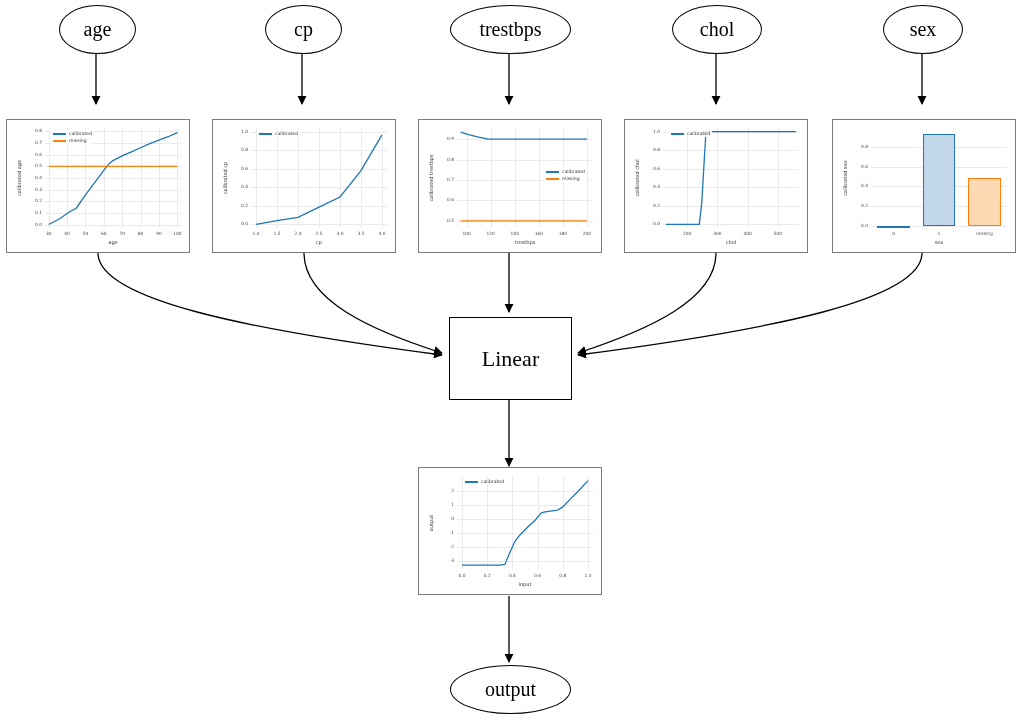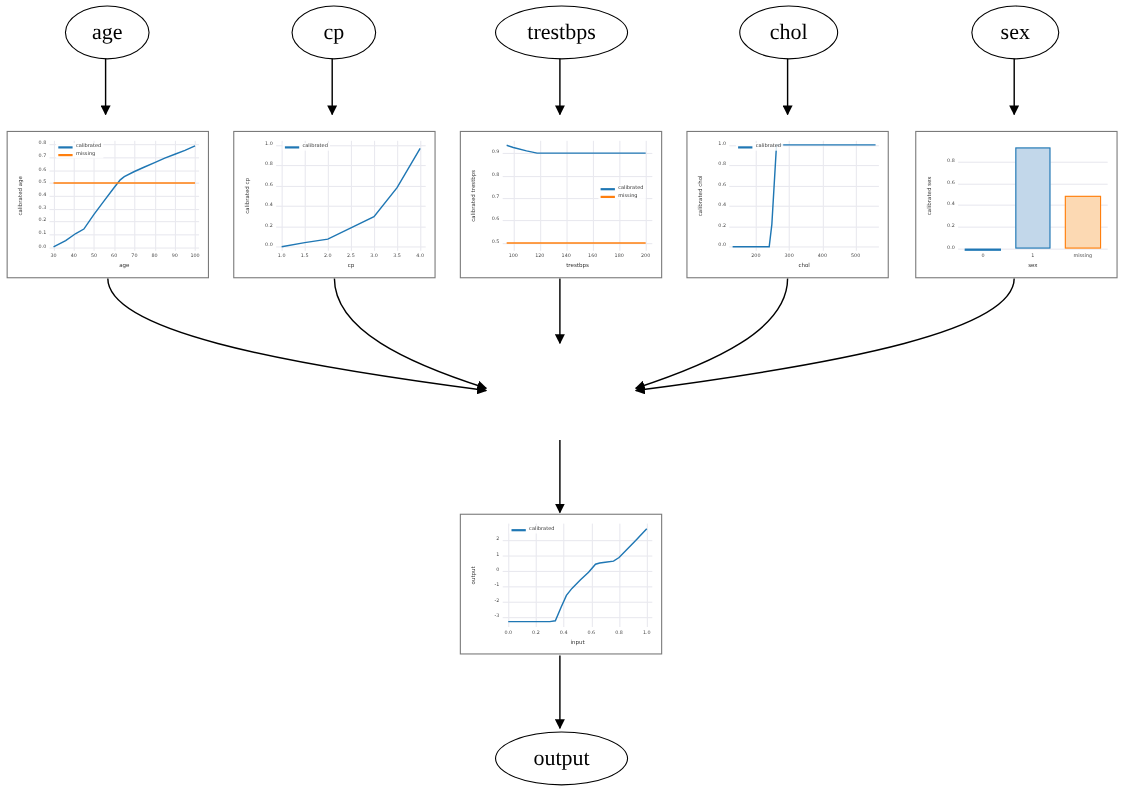--- a/index.html
+++ b/index.html
@@ -155,20 +155,23 @@
   <div class="node-ellipse" style="left:450px; top:5px; width:119px; height:47px; font-size:20px;">
     <span>trestbps</span>
   </div>
   <div class="node-ellipse" style="left:672px; top:5px; width:88px; height:47px; font-size:20px;">
     <span>chol</span>
   </div>
   <div class="node-ellipse" style="left:883px; top:5px; width:78px; height:47px; font-size:20px;">
     <span>sex</span>
   </div>
 
+  <div class="node-box" style="left:449px; top:317px; width:121px; height:81px; font-size:22px;">
+    <span>Linear</span>
+  </div>
 
   <div class="node-ellipse" style="left:450px; top:665px; width:119px; height:47px; font-size:20px;">
     <span>output</span>
   </div>
 
   <div class="chart-panel" style="left:6px; top:119px; width:184px; height:134px;">
       <div class="plot" style="left: 38px; top: 8px; width: 136px; height: 100px;">
         <div class="gridline-h" style="top: 96.5116px;"></div>
         <div class="gridline-h" style="top: 84.8837px;"></div>
         <div class="gridline-h" style="top: 73.2558px;"></div>

